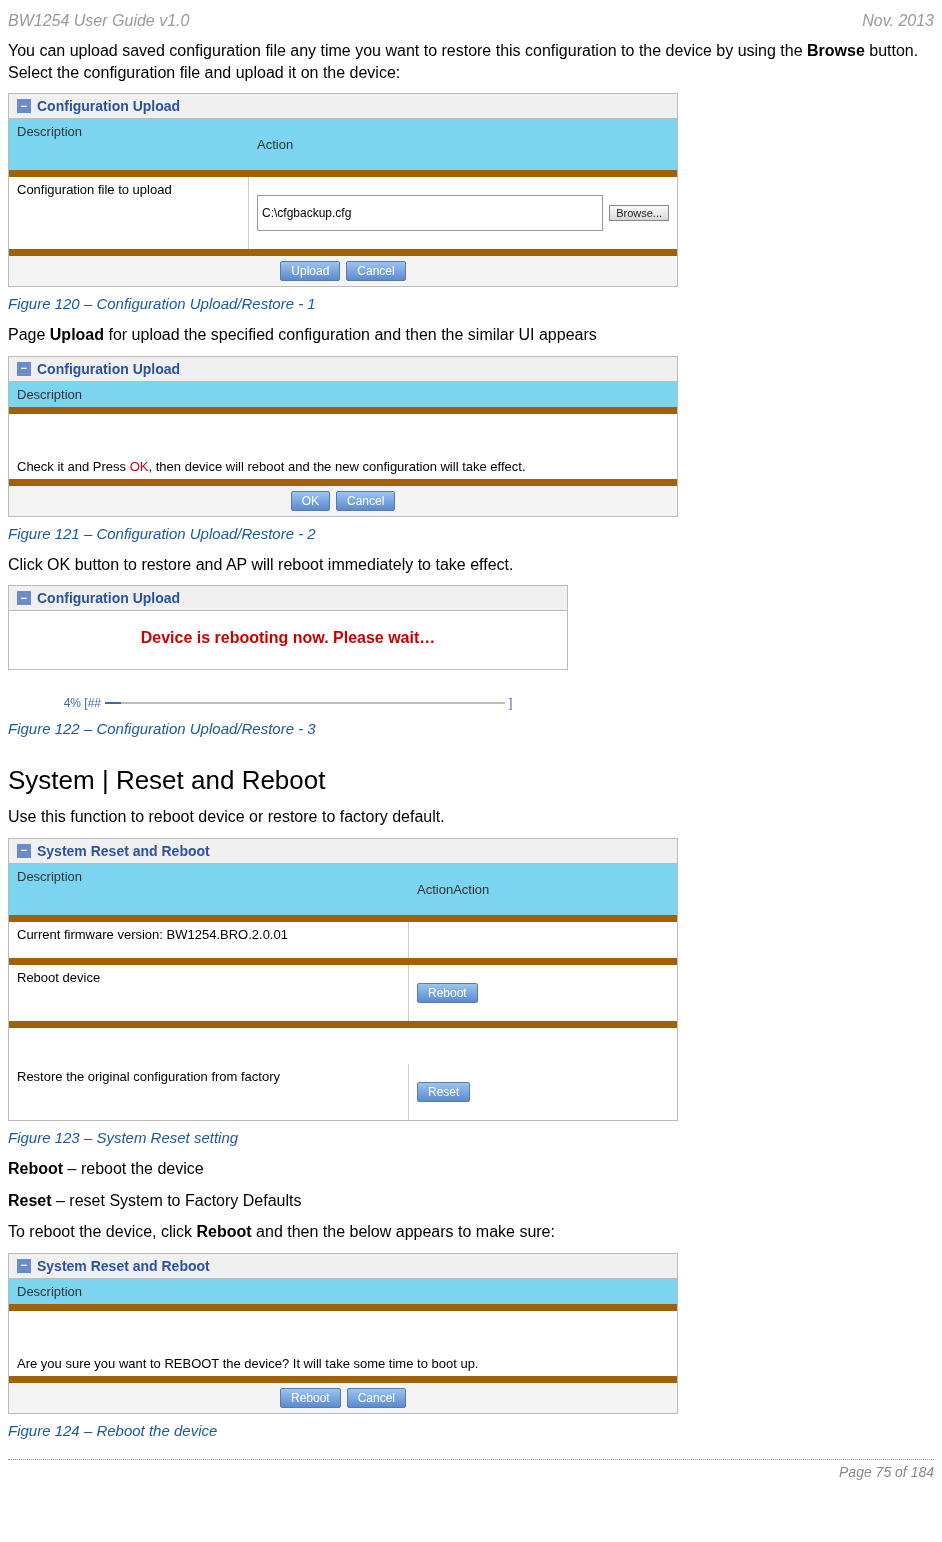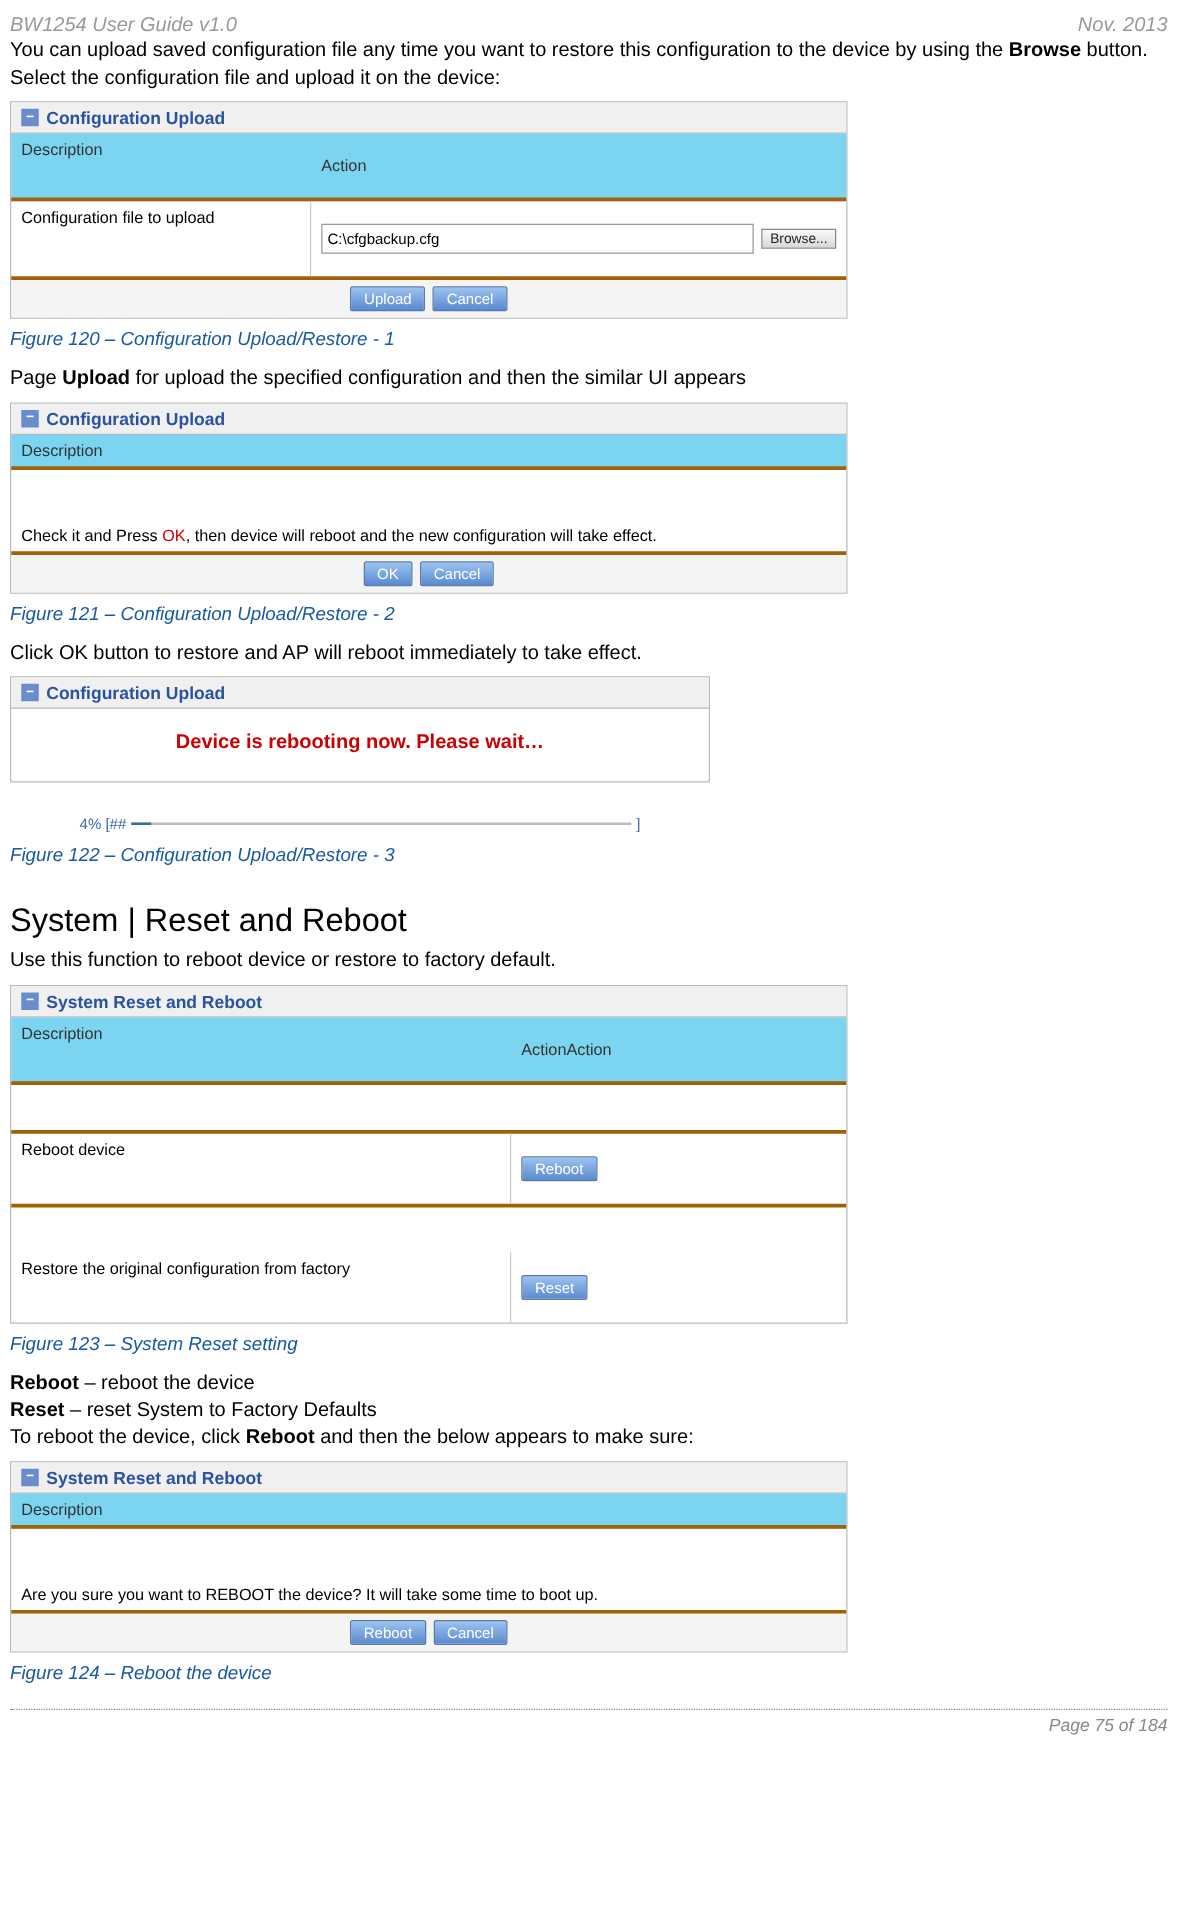--- a/index.html
+++ b/index.html
@@ -12,21 +12,21 @@
       font-size: 16px;
     }
     .header-row {
       display: flex;
       justify-content: space-between;
       color: #999;
       font-style: italic;
       font-size: 16px;
     }
     .para {
-      margin: 0 0;
+      margin: 10px 0;
       line-height: 1.35;
     }
     .caption {
       color: #1a5aa0;
       font-style: italic;
       font-size: 15px;
       margin: 6px 0 12px 0;
     }
     .section-title {
       font-size: 26px;
@@ -57,21 +57,21 @@
       background: #6a8ccc;
       color: #fff;
       display:inline-flex;
       align-items:center;
       justify-content:center;
       font-size:11px;
       line-height:1;
     }
     .panel-row {
       display: flex;
-      border-bottom: 3px solid #a16207;
+      border-bottom: 7px solid #a16207;
       font-size: 13px;
     }
     .panel-row:last-child { border-bottom: none; margin-top: 36px; }
     .panel-row .col1 {
       width: 240px;
       padding: 5px 8px;
       border-right: 1px solid #ccc;
     }
     .panel-row .col2 {
       flex: 1;
@@ -93,21 +93,21 @@
       display:flex;
       justify-content:center;
       gap:6px;
     }
     .input-text {
       flex: 1;
       border: 1px solid #999;
       padding: 2px 4px;
       font-size: 12px;
       background:#fff;
-      height: 24px;
+      height: 36px;
     }
     .btn {
       border: 1px solid #5a7aa8;
       background: linear-gradient(#9cc4f0,#5a8ad0);
       color: #fff;
       font-size: 12px;
       padding: 2px 10px;
       cursor: pointer;
       border-radius: 2px;
     }
@@ -255,20 +255,21 @@
 <div class="panel">
   <div class="panel-header">
     <span class="toggle-box">−</span>
     <span>System Reset and Reboot</span>
   </div>
   <div class="panel-row th-row">
     <div class="col1" style="width:400px;">Description</div>
     <div class="col2">ActionAction</div>
   </div>
   <div class="panel-row">
+    <div class="col1" style="width:400px;">Current firmware version: BW1254.BRO.2.0.01</div>
     <div class="col2"></div>
   </div>
   <div class="panel-row">
     <div class="col1" style="width:400px;">Reboot device</div>
     <div class="col2">
         <button class="btn">Reboot</button>
       </div>
   </div>
   <div class="panel-row">
     <div class="col1" style="width:400px;">Restore the original configuration from factory</div>

